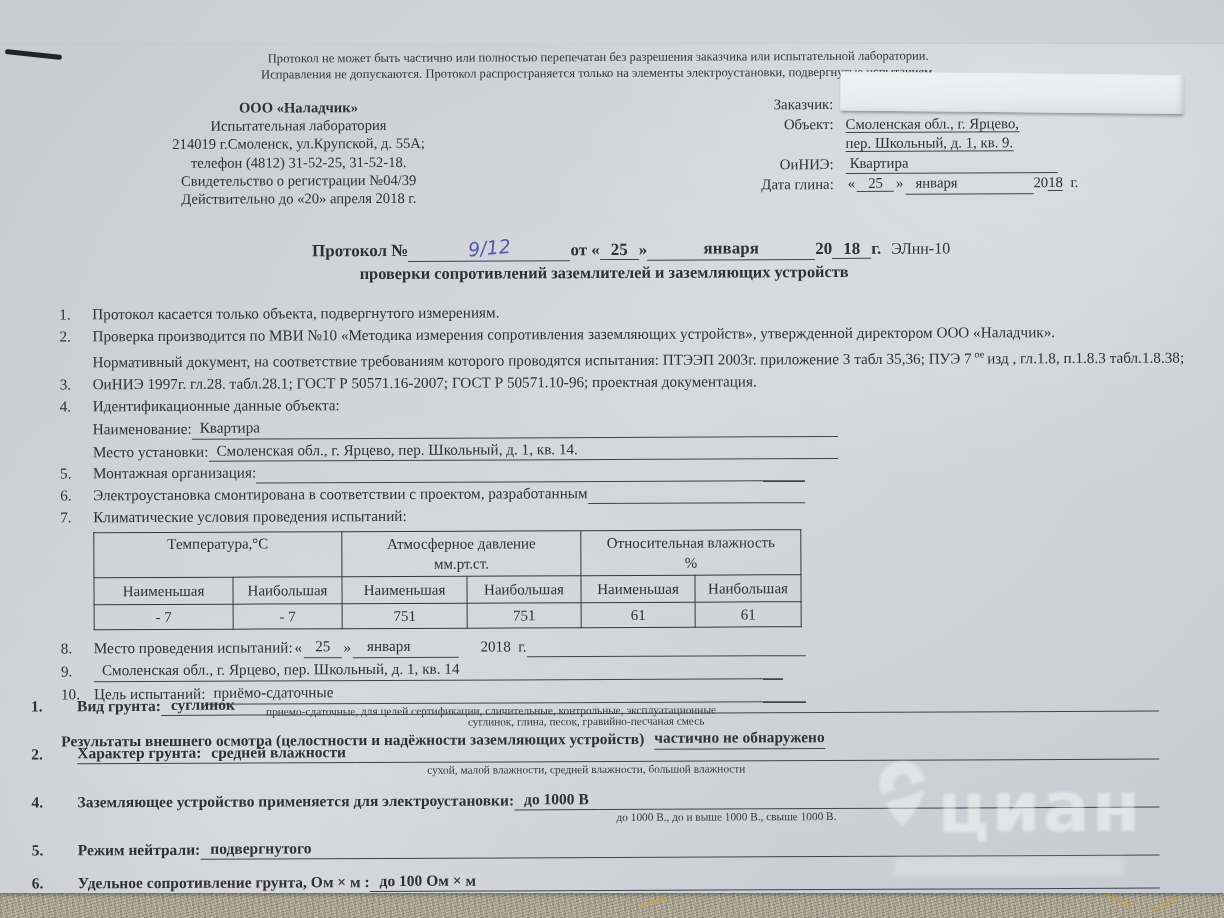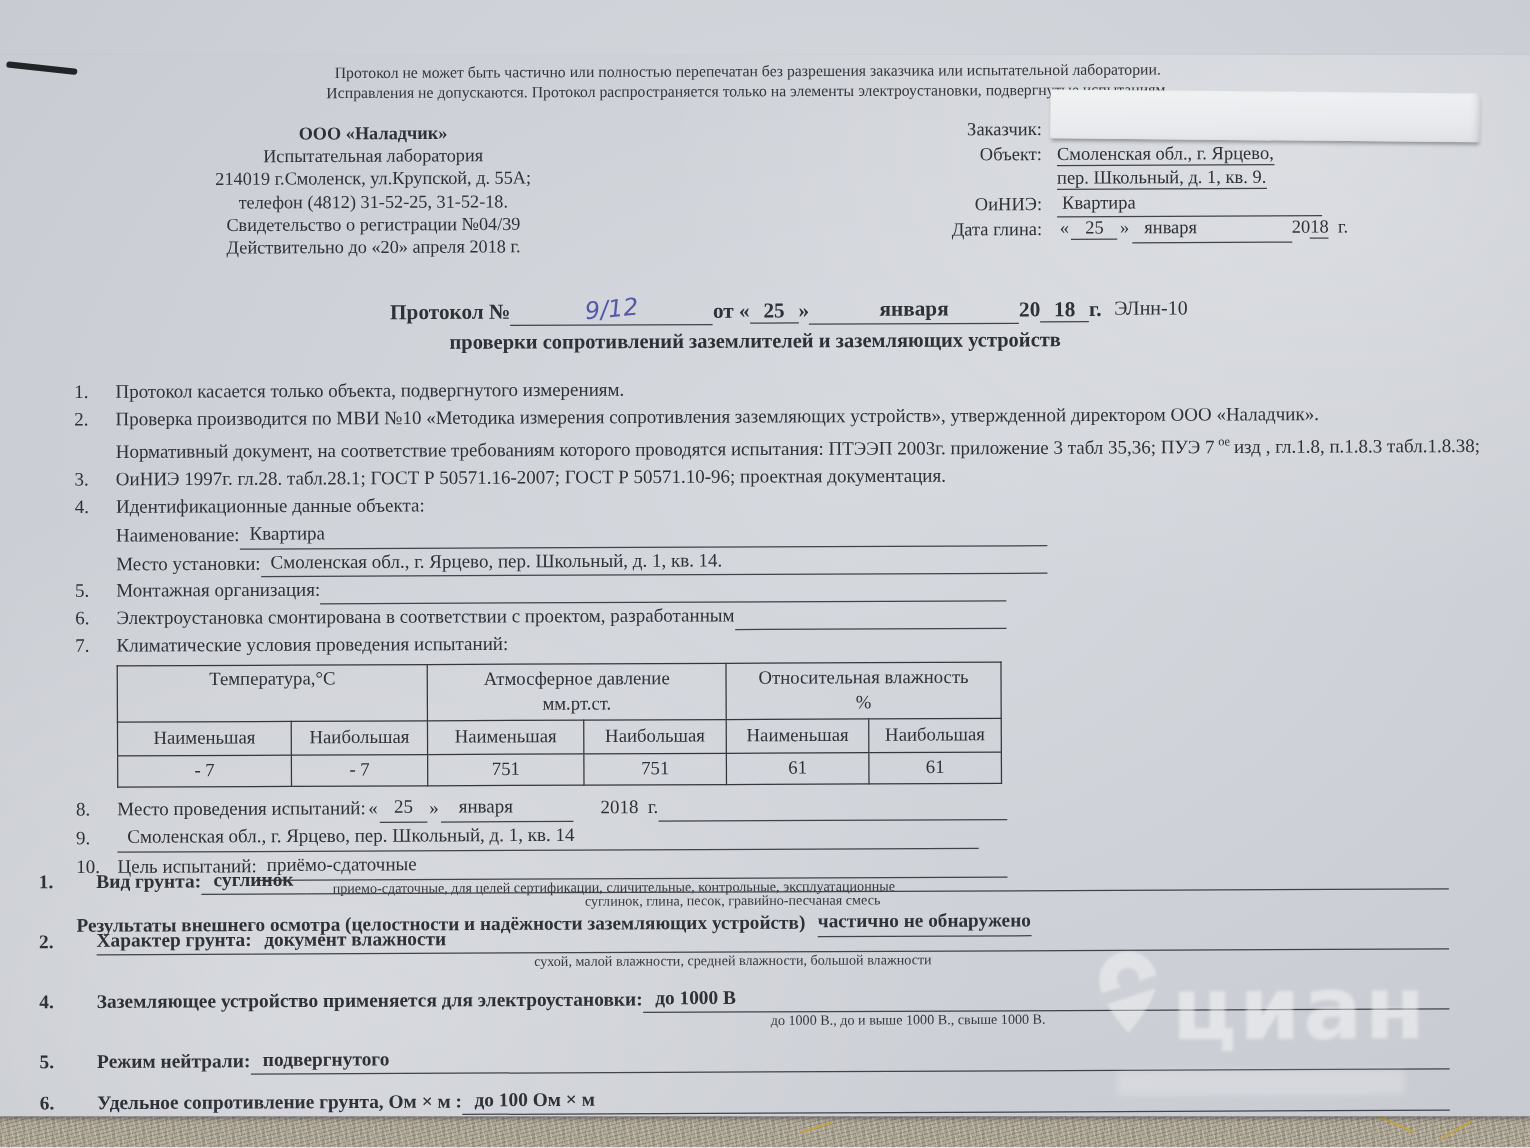--- a/index.html
+++ b/index.html
@@ -270,21 +270,21 @@
           <span class="gnum b">1.</span>
           <span class="glabel b">Вид грунта:</span>
           <span class="gval">суглинок</span>
           <span class="fill"></span>
         </div>
         <div class="hint ghint1">суглинок,  глина, песок, гравийно-песчаная смесь</div>
 
         <div class="grow">
           <span class="gnum b">2.</span>
           <span class="glabel b ul">Характер грунта:</span>
-          <span class="gval b">документ влажности</span>
+          <span class="gval b">средней влажности</span>
           <span class="fill"></span>
         </div>
         <div class="hint ghint2">сухой,  малой влажности, средней влажности, большой влажности</div>
 
         <div class="grow">
           <span class="gnum b">4.</span>
           <span class="glabel b">Заземляющее устройство применяется для электроустановки:</span>
           <span class="gval b">до 1000 В</span>
           <span class="fill"></span>
         </div>

